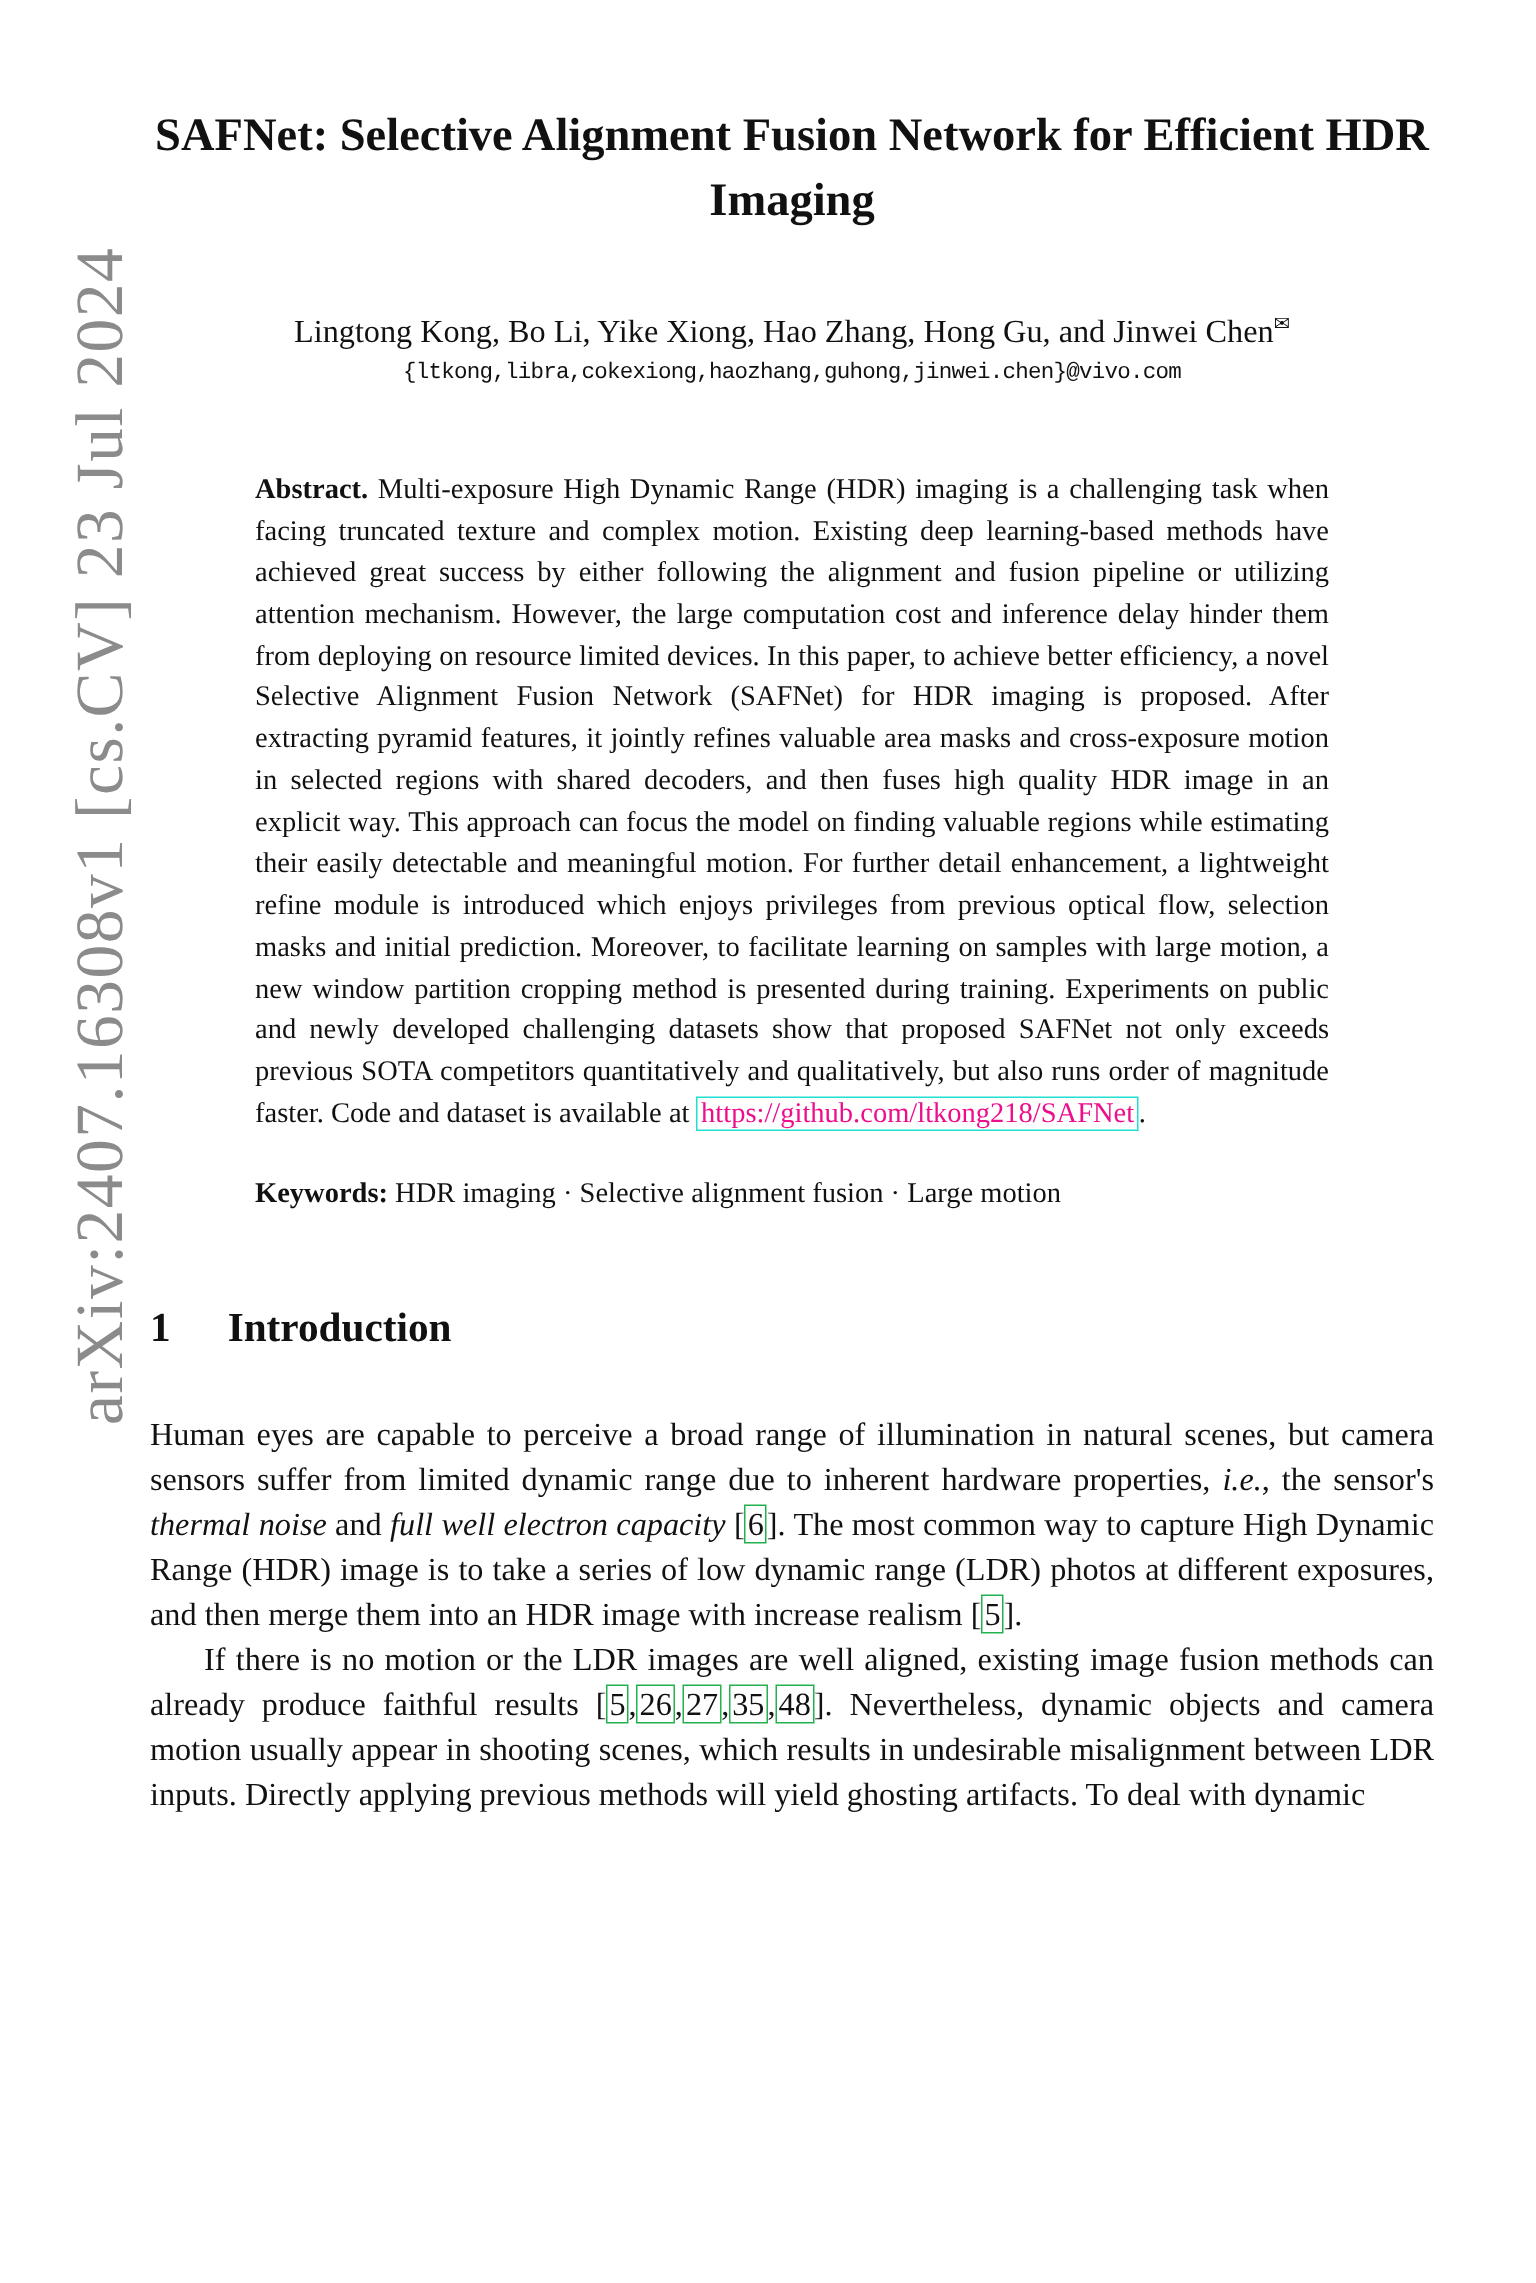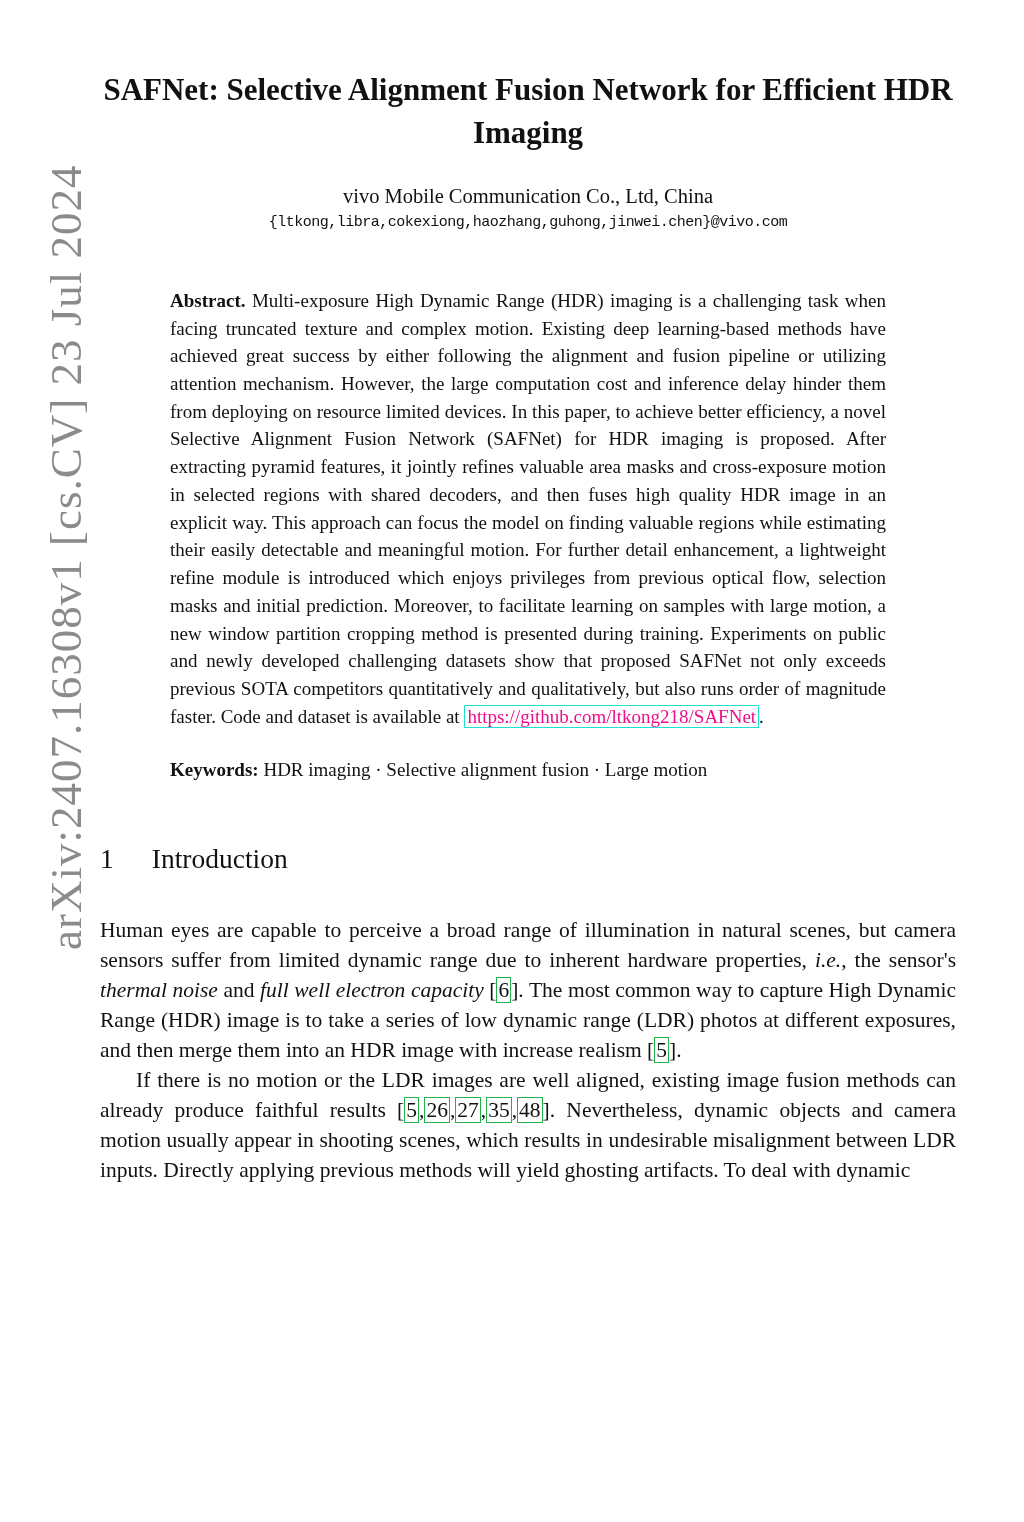--- a/index.html
+++ b/index.html
@@ -69,21 +69,21 @@
   }
   .bold { font-weight: bold; }
   .keywords {
     margin: 28px auto 12px auto;
     width: 716px;
     font-size: 19px;
   }
   .section-heading {
     margin: 62px 0 0 0;
     font-size: 27.5px;
-    font-weight: normal;
+    font-weight: bold;
   }
   .section-number { margin-right: 38px; }
   .body-text {
     margin-top: 40px;
     font-size: 21.5px;
     line-height: 1.4;
     text-align: justify;
   }
   .para { margin: 0; }
   .para.indent { text-indent: 36px; }
@@ -105,22 +105,22 @@
 <body>
 
 <div class="page">
 
   <div class="watermark">arXiv:2407.16308v1  [cs.CV]  23 Jul 2024</div>
 
   <div class="content">
 
     <h1 class="title">SAFNet: Selective Alignment Fusion Network for Efficient HDR Imaging</h1>
 
+    <div class="authors"><span>Lingtong Kong, Bo Li, Yike Xiong, Hao Zhang, Hong Gu, and Jinwei Chen</span><sup class="envelope">✉</sup></div>
 
-    <div class="affil">vivo Mobile Communication Co., Ltd, China</div>
 
     <div class="email">{ltkong,libra,cokexiong,haozhang,guhong,jinwei.chen}@vivo.com</div>
 
     <div class="abstract">
       <span class="bold">Abstract.</span>
       <span>Multi-exposure High Dynamic Range (HDR) imaging is a challenging task when facing truncated texture and complex motion. Existing deep learning-based methods have achieved great success by either following the alignment and fusion pipeline or utilizing attention mechanism. However, the large computation cost and inference delay hinder them from deploying on resource limited devices. In this paper, to achieve better efficiency, a novel Selective Alignment Fusion Network (SAFNet) for HDR imaging is proposed. After extracting pyramid features, it jointly refines valuable area masks and cross-exposure motion in selected regions with shared decoders, and then fuses high quality HDR image in an explicit way. This approach can focus the model on finding valuable regions while estimating their easily detectable and meaningful motion. For further detail enhancement, a lightweight refine module is introduced which enjoys privileges from previous optical flow, selection masks and initial prediction. Moreover, to facilitate learning on samples with large motion, a new window partition cropping method is presented during training. Experiments on public and newly developed challenging datasets show that proposed SAFNet not only exceeds previous SOTA competitors quantitatively and qualitatively, but also runs order of magnitude faster. Code and dataset is available at <span class="seg-link">https://github.com/ltkong218/SAFNet</span>.</span>
     </div>
 
     <div class="keywords">
       <span class="bold">Keywords:</span>

